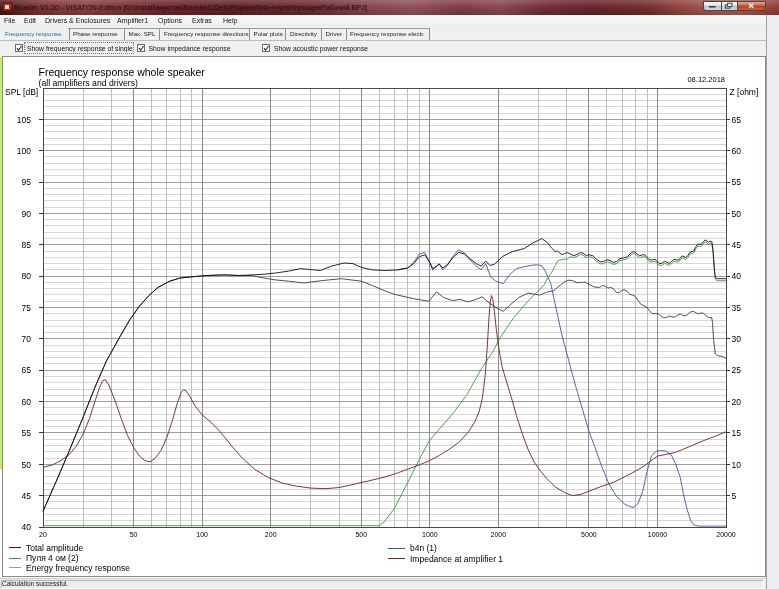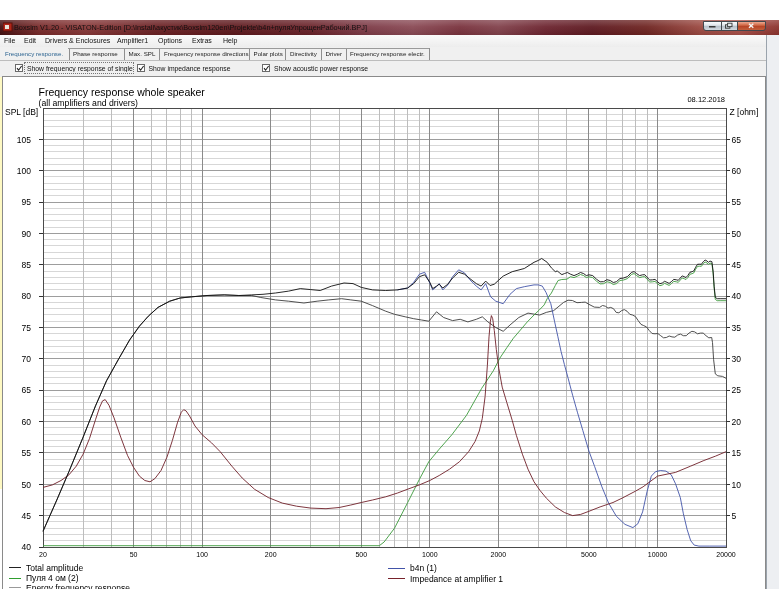--- a/index.html
+++ b/index.html
@@ -1,15 +1,15 @@
 <!DOCTYPE html>
 <html><head><meta charset="utf-8"><style>
 * { margin:0; padding:0; box-sizing:border-box; }
 html,body { width:779px; height:589px; overflow:hidden; font-family:"Liberation Sans", sans-serif; }
-#win { position:relative; width:779px; height:469px; background:#fef9c3;margin-top:20px; }
+#win { position:relative; width:779px; height:469px; background:#bef264; }
 #titlebar { position:absolute; left:0; top:0; width:779px; height:15px;
   background:linear-gradient(rgba(255,255,255,.22),rgba(255,255,255,.05) 45%,rgba(0,0,0,.08)),
   linear-gradient(to right,#451011 0%,#782a2a 5%,#873838 11%,#6b2124 20%,#5e191d 30%,#6a232a 40%,#7e3c48 47%,#8a4a55 53%,#7a333e 59%,#82424c 64%,#6d2530 70%,#5f1b22 76%,#6f2522 83%,#9c4a42 90%,#a85048 95%,#8c332e 100%); }
 #titlebar .tx { position:absolute; left:14px; top:3px; font-size:7.3px; color:#141011; white-space:nowrap; }
 #icon { position:absolute; left:3px; top:2px; width:10px; height:10px; }
 #btns { position:absolute; left:703px; top:0; width:63px; height:12px; }
 .wb { position:absolute; top:1px; height:10px; border:1px solid #42474d; background:linear-gradient(#fafcfe,#dfe5ea 40%,#b9c2cb 55%,#d3dae0); }
 .wb.min { left:0; width:19px; border-radius:0 0 0 3px; }
 .wb.max { left:18px; width:17px; }
 .wb.cls { left:34px; width:29px; border-radius:0 0 3px 0;

